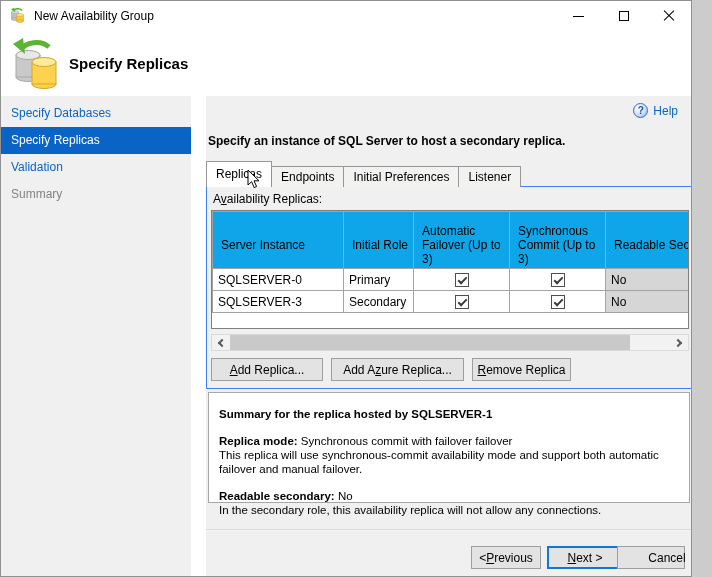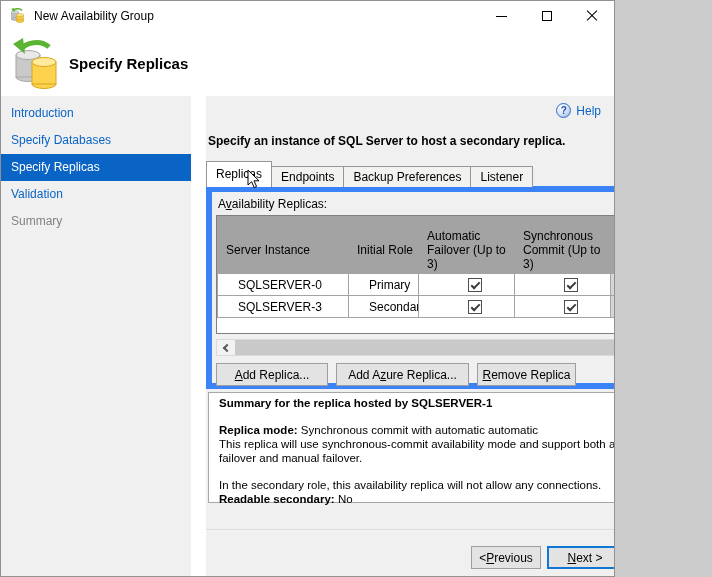--- a/index.html
+++ b/index.html
@@ -1,18 +1,18 @@
 <!DOCTYPE html>
 <html><head>
 <meta charset="utf-8">
 <style>
   * { margin:0; padding:0; box-sizing:border-box; }
   html,body { background:#cccccc; font-family:"Liberation Sans", sans-serif; }
   .window {
-    position:relative; width:615px; height:577px;
+    position:relative; width:692px; height:577px;
     background:#ffffff; border:1px solid #919191;
     font-size:12px; color:#000; overflow:hidden;
   }
   
   .titlebar { position:absolute; left:0; top:0; width:100%; height:30px; background:#fff; }
   .titlebar .app-icon { position:absolute; left:9px; top:7px; width:16px; height:16px; }
   .titlebar .title { position:absolute; left:33px; top:0; line-height:30px; font-size:12px; }
   .win-controls { position:absolute; right:0; top:0; height:30px; display:flex; }
   .win-ctl { width:45px; height:30px; display:flex; align-items:center; justify-content:center; }
   .glyph-min { width:11px; height:1px; background:#000; }
@@ -39,29 +39,29 @@
     color:#1f4fa8; font-weight:bold; font-size:10px; display:flex; align-items:center; justify-content:center; }
   .help-badge::after{ content:"?"; }
   .instruction { position:absolute; left:2px; top:38px; font-weight:bold; font-size:12px; }
   
   .tabstrip { position:absolute; left:0; top:65px; height:26px; display:flex; align-items:flex-end; z-index:3; }
   .tab { padding:0 9px; border:1px solid #969696; border-bottom:none; background:#f2f2f1;
     height:21px; line-height:20px; cursor:pointer; white-space:nowrap; margin-right:-1px; }
   .tab.state-active { background:#ffffff; height:26px; line-height:24px; z-index:4; position:relative; }
   
   .tabpanel { position:absolute; left:0; top:90px; width:486px; height:203px;
-    border:6px solid #3b82f6; background:#f0f0f0; z-index:2;text-decoration:underline; }
+    border:1px solid #3b82f6; background:#f0f0f0; z-index:2;text-decoration:underline; }
   .avail-label { position:absolute; left:6px; top:5px; }
   .grid-box { position:absolute; left:4px; top:23px; width:478px; height:119px;
     background:#ffffff; border:1px solid #7f7f7f; overflow:hidden; }
   table.grid { border-collapse:collapse; table-layout:fixed; width:560px; }
   table.grid th, table.grid td { border:1px solid #a3a3a3; overflow:hidden; white-space:nowrap; }
   table.grid th { height:52px; font-weight:normal; text-align:left; vertical-align:middle;
-    padding:12px 4px 2px 8px; background:#a3a3a3; white-space:normal; }
-  table.grid td { height:22px; padding:0 4px 0 20px; }
+    padding:12px 4px 2px 8px; background:#0ea5e9; white-space:normal; }
+  table.grid td { height:22px; padding:0 4px 0 5px; }
   td.cell-check { text-align:center; padding:0; }
   td.cell-readonly { background:#d6d6d6; padding-left:6px; }
   .checkbox { display:inline-block; width:14px; height:14px; border:1px solid #4d4d4d;
     background:#fff; position:relative; vertical-align:middle; }
   .checkbox.checked::after { content:""; position:absolute; left:2px; top:3px; width:7px; height:3px;
     border-left:2px solid #3a3a3a; border-bottom:2px solid #3a3a3a; transform:rotate(-45deg); }
   
   .hscroll { position:absolute; left:4px; top:147px; width:478px; height:17px;
     background:#f2f2f2; border:1px solid #dadada; }
   .hs-arrow { position:absolute; top:0; width:17px; height:15px; display:flex; align-items:center; justify-content:center; }
@@ -70,21 +70,21 @@
   .chev.l { transform:rotate(45deg); margin-left:3px; }
   .chev.r { transform:rotate(225deg); margin-right:3px; }
   .hs-thumb { position:absolute; left:18px; top:0; width:400px; height:15px; background:#c9c9c9; }
   
   .replica-btns { position:absolute; left:4px; top:171px; display:flex; gap:8px; }
   .win-btn { display:inline-flex; align-items:center; justify-content:center; height:23px;
     background:#e3e3e3; border:1px solid #9e9e9e; font-size:12px; cursor:pointer; font-family:inherit; }
   .btn-add { width:112px; } .btn-azure { width:133px; } .btn-remove { width:99px; }
   
   .summary { position:absolute; left:2px; top:296px; width:482px; height:111px;
-    background:#ffffff; border:1px solid #a7a7a7; padding:3px 10px; font-size:11.5px; line-height:14px; }
+    background:#ffffff; border:1px solid #a7a7a7; padding:14px 10px; font-size:11.5px; line-height:14px; }
   .summary .sum-title { font-weight:bold; margin-bottom:13px; }
   .summary .sum-block { margin-bottom:13px; }
   .summary b { font-weight:bold; }
   
   .footer-divider { position:absolute; left:0; right:0; top:433px; height:2px;
     background:linear-gradient(#cfcfcf, #ffffff); }
   .footer-btn { position:absolute; top:450px; height:23px; }
   .btn-previous { left:265px; width:70px; }
   .btn-next { left:341px; width:76px; border:2px solid #1077d4; }
   .btn-cancel { left:411px; width:68px;padding-left:32px; }
@@ -130,41 +130,40 @@
       <ellipse cx="33" cy="48" rx="12" ry="4.5" fill="#fcd24f" stroke="#d9a520"></ellipse>
       <rect x="21" y="26" width="24" height="22" fill="#fcd24f" stroke="#d9a520"></rect>
       <ellipse cx="33" cy="26" rx="12" ry="4.5" fill="#ffeb9b" stroke="#d9a520"></ellipse>
       <path d="M10,14 A16,11 0 0 1 38,11" fill="none" stroke="#5cb434" stroke-width="5"></path>
       <polygon points="2,8 14,18 12,2" fill="#5cb434"></polygon>
     </svg>
     <div class="page-title">Specify Replicas</div>
   </div>
 
   <div class="sidebar">
-    <div class="side-item state-link">Introduction</div>
     <div class="side-item state-link">Specify Databases</div>
     <div class="side-item state-selected">Specify Replicas</div>
     <div class="side-item state-link">Validation</div>
     <div class="side-item state-disabled">Summary</div>
   </div>
   <div class="side-gap"></div>
 
   <div class="main">
 
     <div class="help-link">
       <span class="help-badge"></span>
       <span>Help</span>
     </div>
 
     <div class="instruction">Specify an instance of SQL Server to host a secondary replica.</div>
 
     <div class="tabstrip">
       <div class="tab state-active">Replicas</div>
       <div class="tab state-inactive">Endpoints</div>
-      <div class="tab state-inactive">Backup Preferences</div>
+      <div class="tab state-inactive">Initial Preferences</div>
       <div class="tab state-inactive">Listener</div>
     </div>
 
     <div class="tabpanel">
       <div class="avail-label">A<u>v</u>ailability Replicas:</div>
 
       <div class="grid-box">
         <table class="grid">
           <colgroup>
               <col style="width:131px">
@@ -214,26 +213,26 @@
       <div class="replica-btns">
         <button class="win-btn btn-add"><u>A</u>dd Replica...</button>
         <button class="win-btn btn-azure">Add A<u>z</u>ure Replica...</button>
         <button class="win-btn btn-remove"><u>R</u>emove Replica</button>
       </div>
     </div>
 
     <div class="summary">
       <div class="sum-title">Summary for the replica hosted by SQLSERVER-1</div>
       <div class="sum-block">
-        <div><b>Replica mode:</b> <span>Synchronous commit with automatic automatic</span></div>
+        <div><b>Replica mode:</b> <span>Synchronous commit with failover failover</span></div>
         <div>This replica will use synchronous-commit availability mode and support both automatic failover and manual failover.</div>
       </div>
       <div class="sum-block">
+        <div><b>Readable secondary:</b> <span>No</span></div>
         <div>In the secondary role, this availability replica will not allow any connections.</div>
-        <div><b>Readable secondary:</b> <span>No</span></div>
       </div>
     </div>
 
     <div class="footer-divider"></div>
     <button class="win-btn footer-btn btn-previous">&lt; <u>P</u>revious</button>
     <button class="win-btn footer-btn btn-next"><u>N</u>ext &gt;</button>
     <button class="win-btn footer-btn btn-cancel">Cancel</button>
 
     <svg class="cursor" width="13" height="20" viewBox="0 0 13 20">
       <path d="M1,1 L1,16 L4.6,12.7 L7.2,18.6 L9.6,17.5 L7,11.8 L12,11.8 Z" fill="#ffffff" stroke="#000000" stroke-width="1"></path>

